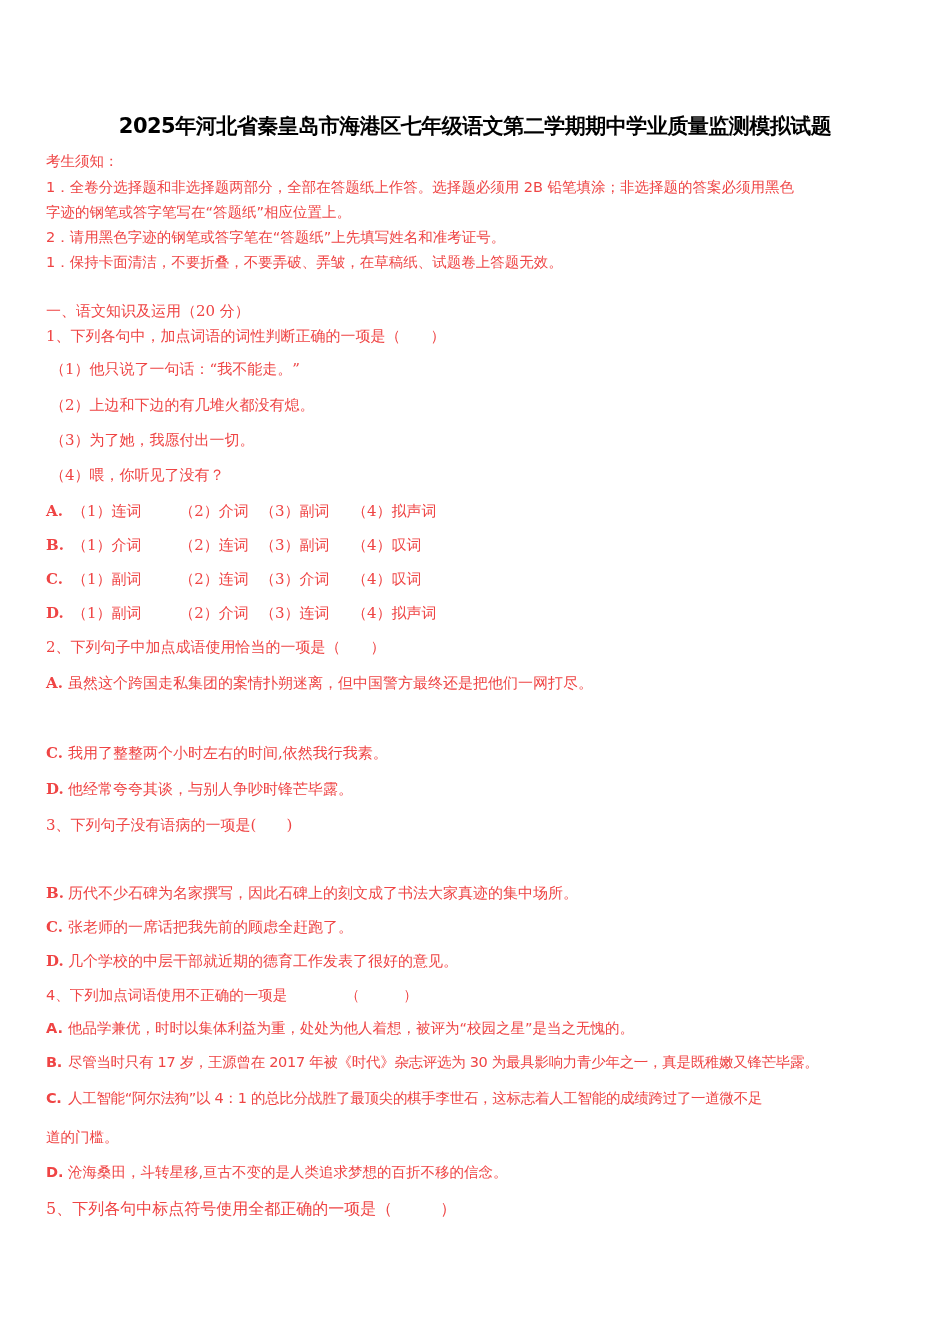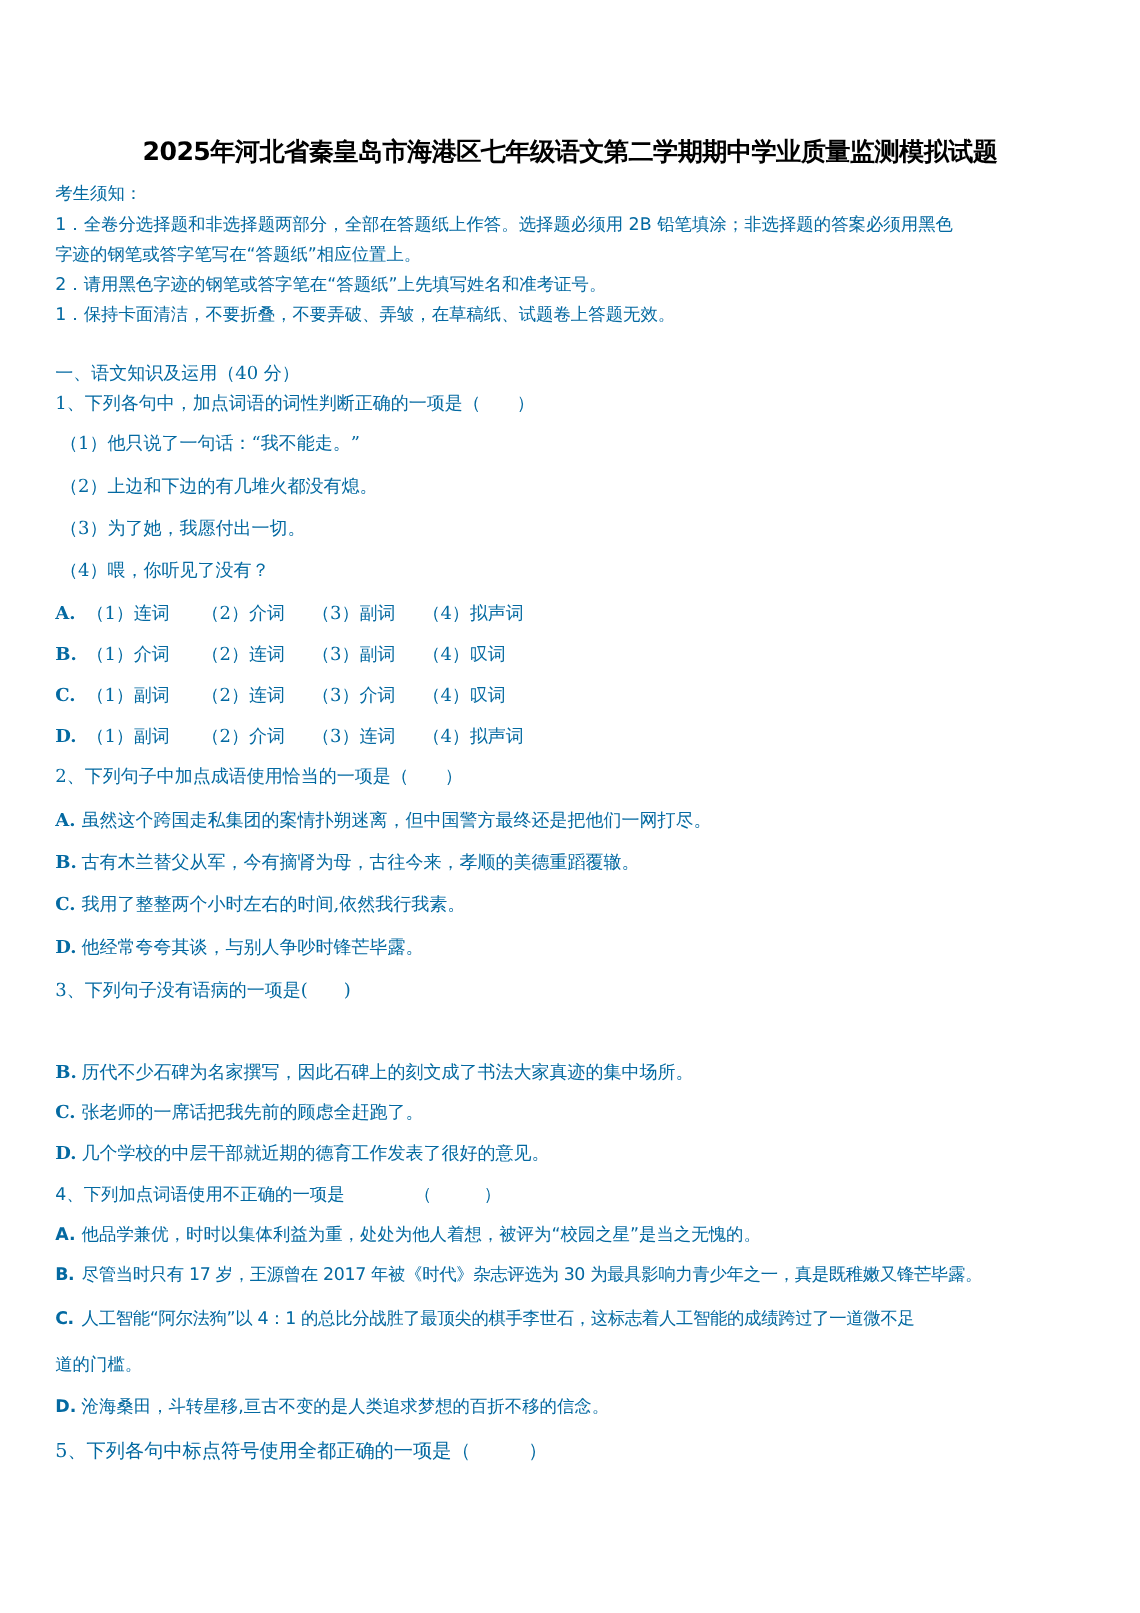--- a/index.html
+++ b/index.html
@@ -5,42 +5,42 @@
   html, body { margin: 0; padding: 0; background: #ffffff; }
   body { width: 950px; height: 1344px; position: relative; overflow: hidden; color: #111; }
   .page { position: absolute; left: 0; top: 0; width: 950px; height: 1208px; }
   .title {
     position: absolute; left: 0; width: 950px; top: 112px; text-align: center;
     font-family: "DejaVu Sans", "Liberation Sans", sans-serif; font-weight: bold;
     font-size: 21px; letter-spacing: -0.5px; color: #000;
   }
   .line {
     position: absolute; left: 46px; white-space: nowrap;
-    font-family: "DejaVu Serif", "Liberation Serif", serif; font-size: 15px; color: #0369a1;
+    font-family: "DejaVu Serif", "Liberation Serif", serif; font-size: 15px; color: #ef4444;
   }
   .sans { font-family: "DejaVu Sans", "Liberation Sans", sans-serif; font-size: 14.5px; }
   .opt-letter { font-weight: bold; display: inline-block; width: 26px; }
   .col { display: inline-block; }
-  .c1 { width: 96px; } .c2 { width: 92px; } .c3 { width: 92px; }
+  .c1 { width: 96px; } .c2 { width: 92px; text-align: center; } .c3 { width: 92px; }
   .sub { left: 50px; }
 </style>
 </head>
 <body>
 
 <div class="page">
 
   <div class="title">2025年河北省秦皇岛市海港区七年级语文第二学期期中学业质量监测模拟试题</div>
 
   <div class="line sans" style="top:152px">考生须知：</div>
   <div class="line sans" style="top:178px">1．全卷分选择题和非选择题两部分，全部在答题纸上作答。选择题必须用 2B 铅笔填涂；非选择题的答案必须用黑色</div>
   <div class="line sans" style="top:203px">字迹的钢笔或答字笔写在“答题纸”相应位置上。</div>
   <div class="line sans" style="top:228px">2．请用黑色字迹的钢笔或答字笔在“答题纸”上先填写姓名和准考证号。</div>
   <div class="line sans" style="top:253px">1．保持卡面清洁，不要折叠，不要弄破、弄皱，在草稿纸、试题卷上答题无效。</div>
 
-  <div class="line" style="top:302px">一、语文知识及运用（40 分）</div>
+  <div class="line" style="top:302px">一、语文知识及运用（20 分）</div>
 
   <div class="line" style="top:327px">1、下列各句中，加点词语的词性判断正确的一项是（　　）</div>
   <div class="line sub" style="top:360px">（1）他只说了一句话：“我不能走。”</div>
   <div class="line sub" style="top:396px">（2）上边和下边的有几堆火都没有熄。</div>
   <div class="line sub" style="top:431px">（3）为了她，我愿付出一切。</div>
   <div class="line sub" style="top:466px">（4）喂，你听见了没有？</div>
 
   <div class="line" style="top:502px">
     <span class="opt-letter">A.</span><span class="col c1">（1）连词</span><span class="col c2">（2）介词</span><span class="col c3">（3）副词</span><span class="col">（4）拟声词</span>
   </div>
@@ -49,21 +49,20 @@
   </div>
   <div class="line" style="top:570px">
     <span class="opt-letter">C.</span><span class="col c1">（1）副词</span><span class="col c2">（2）连词</span><span class="col c3">（3）介词</span><span class="col">（4）叹词</span>
   </div>
   <div class="line" style="top:604px">
     <span class="opt-letter">D.</span><span class="col c1">（1）副词</span><span class="col c2">（2）介词</span><span class="col c3">（3）连词</span><span class="col">（4）拟声词</span>
   </div>
 
   <div class="line" style="top:638px">2、下列句子中加点成语使用恰当的一项是（　　）</div>
   <div class="line" style="top:674px"><span class="opt-letter" style="width:22px">A.</span><span>虽然这个跨国走私集团的案情扑朔迷离，但中国警方最终还是把他们一网打尽。</span></div>
-  <div class="line" style="top:709px"><span class="opt-letter" style="width:22px">B.</span><span>古有木兰替父从军，今有摘肾为母，古往今来，孝顺的美德重蹈覆辙。</span></div>
   <div class="line" style="top:744px"><span class="opt-letter" style="width:22px">C.</span><span>我用了整整两个小时左右的时间,依然我行我素。</span></div>
   <div class="line" style="top:780px"><span class="opt-letter" style="width:22px">D.</span><span>他经常夸夸其谈，与别人争吵时锋芒毕露。</span></div>
 
   <div class="line" style="top:816px">3、下列句子没有语病的一项是(　　)</div>
   <div class="line" style="top:884px"><span class="opt-letter" style="width:22px">B.</span><span>历代不少石碑为名家撰写，因此石碑上的刻文成了书法大家真迹的集中场所。</span></div>
   <div class="line" style="top:918px"><span class="opt-letter" style="width:22px">C.</span><span>张老师的一席话把我先前的顾虑全赶跑了。</span></div>
   <div class="line" style="top:952px"><span class="opt-letter" style="width:22px">D.</span><span>几个学校的中层干部就近期的德育工作发表了很好的意见。</span></div>
 
   <div class="line sans" style="top:986px">4、下列加点词语使用不正确的一项是　　　　（　　　）</div>
   <div class="line sans" style="top:1019px"><span class="opt-letter" style="width:22px">A.</span><span>他品学兼优，时时以集体利益为重，处处为他人着想，被评为“校园之星”是当之无愧的。</span></div>

